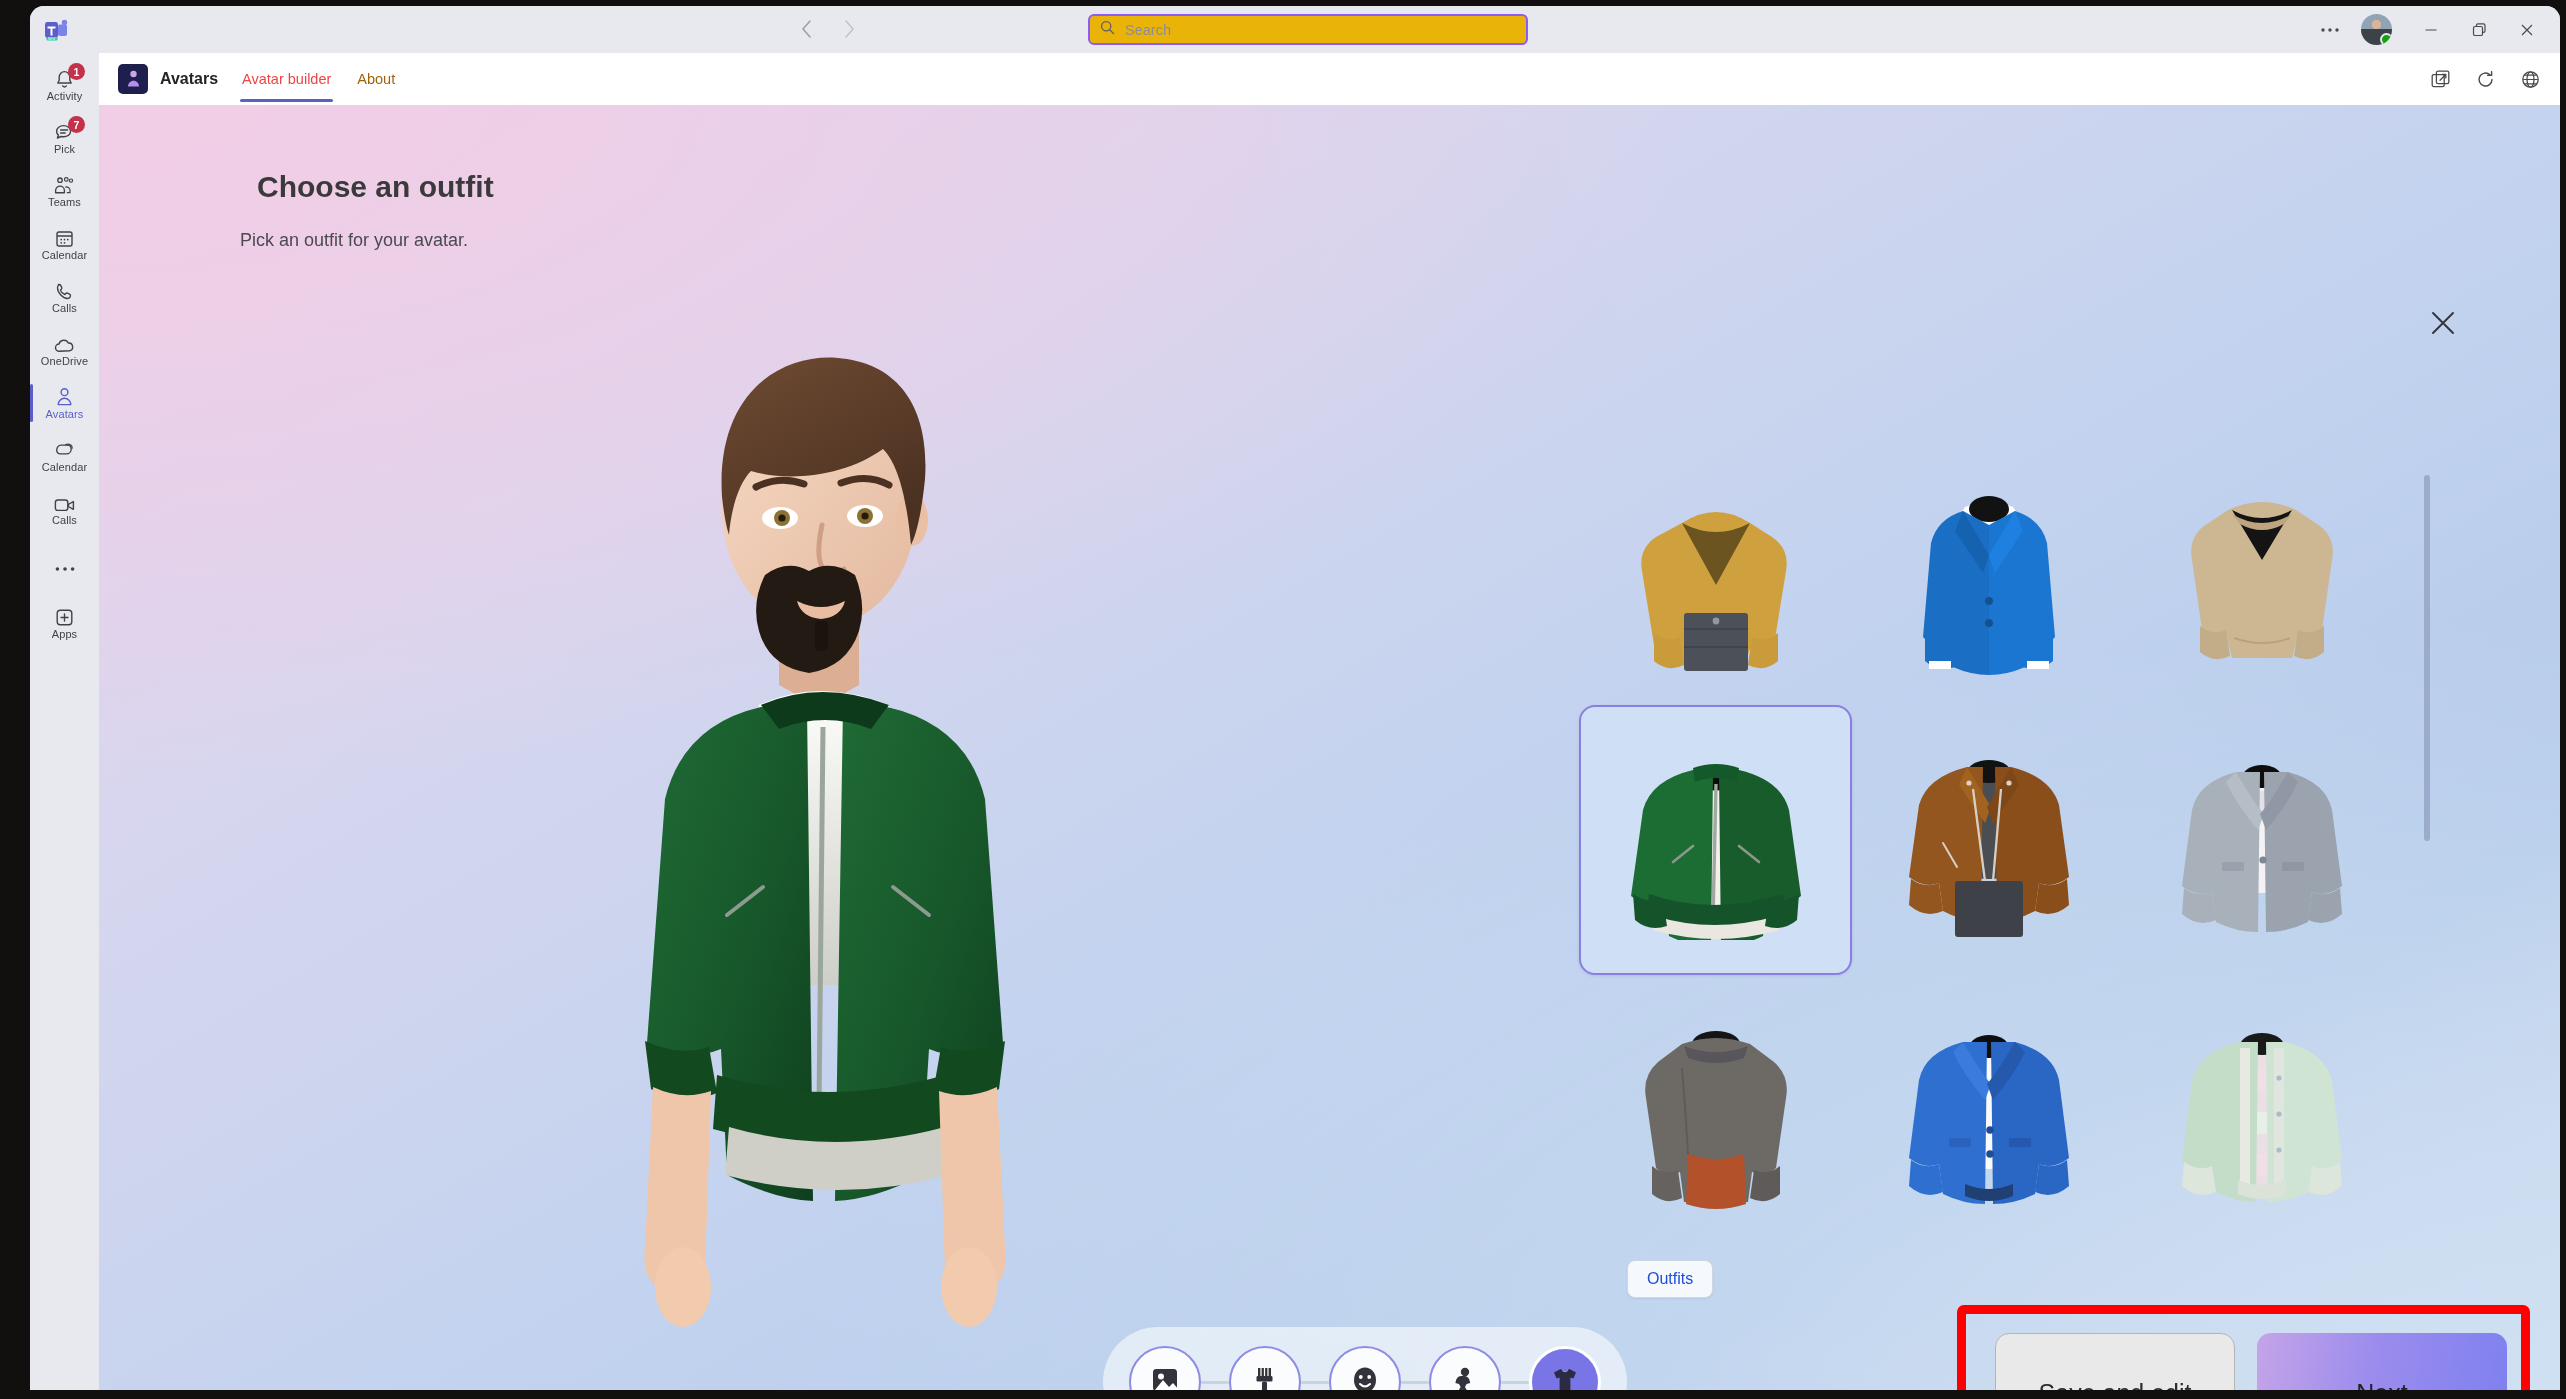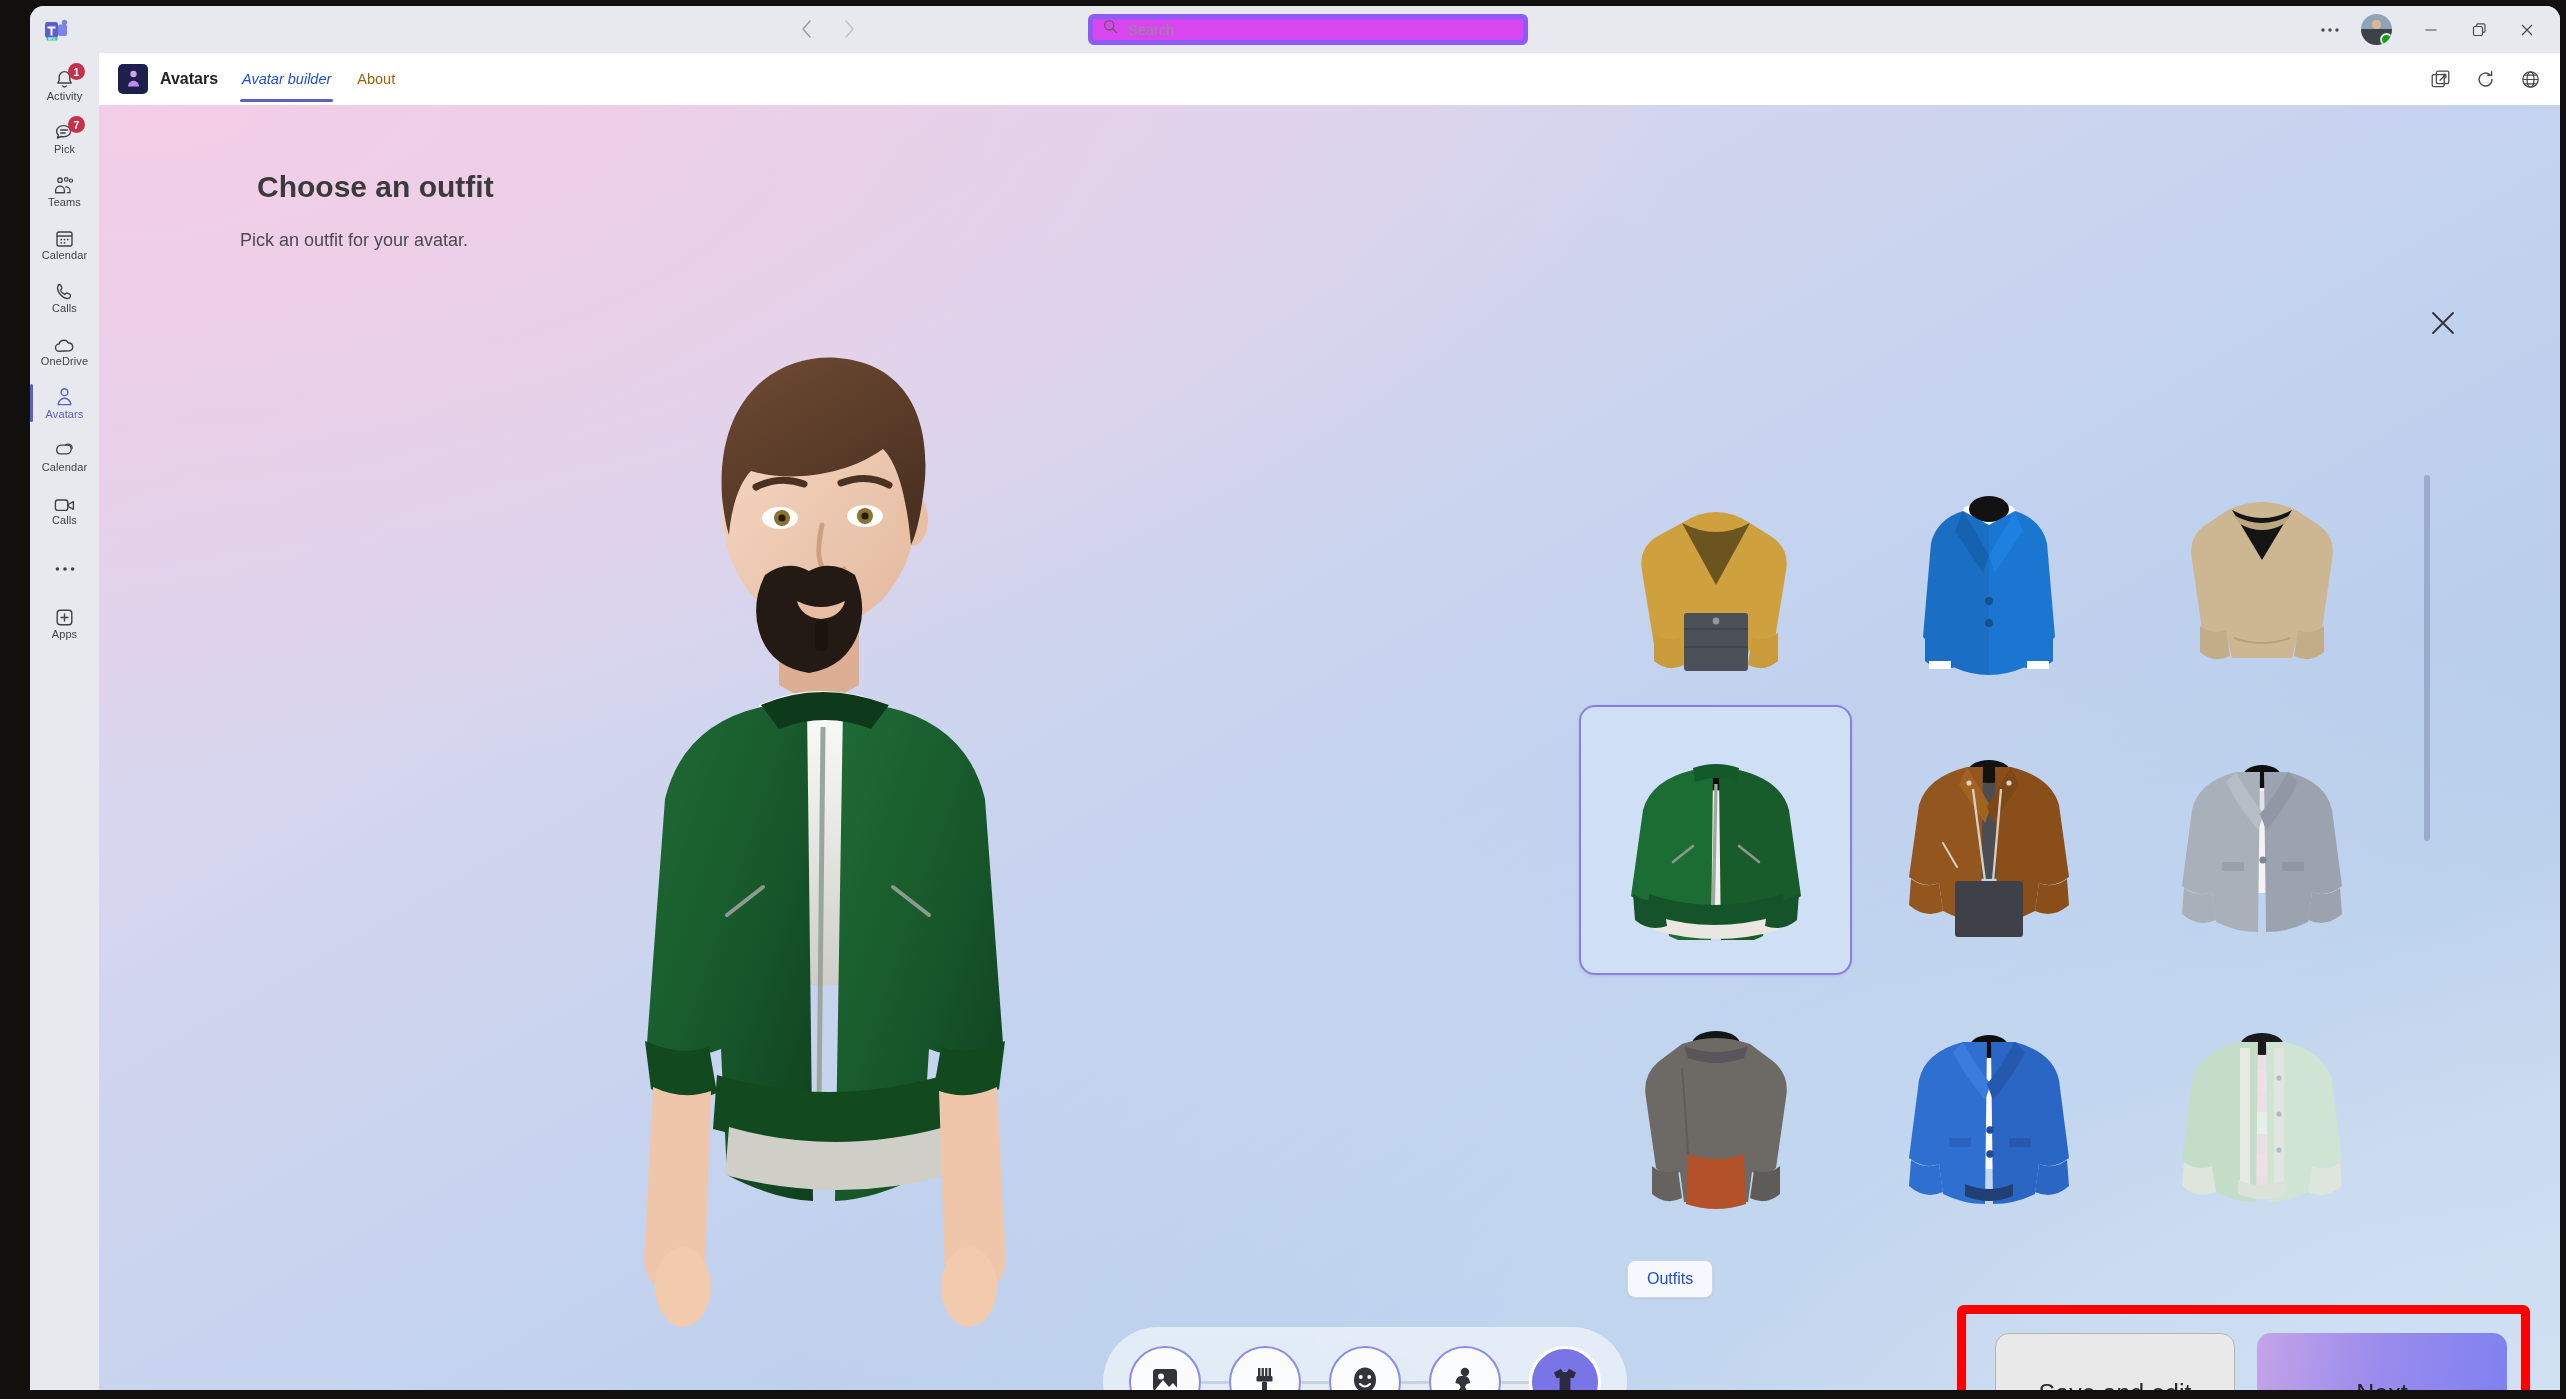--- a/index.html
+++ b/index.html
@@ -36,25 +36,25 @@
     width: 34px; height: 34px;
     display: flex; align-items: center; justify-content: center;
     color: #9aa0ac; font-size: 20px; cursor: pointer;
     border-radius: 5px;
   }
   #navgroup { position: absolute; left: 760px; top: 6px; display: flex; gap: 8px; }
 
   #searchbar {
     position: absolute; left: 1058px; top: 8px;
     width: 440px; height: 31px;
-    background: #d946ef;
+    background: #eab308;
     border-radius: 6px;
-    display: flex; 
+    display: flex; align-items: center;
     padding: 0 10px;
-    border: 5px solid #8b5cf6;
+    border: 2px solid #8b5cf6;
   }
   #searchbar input {
     border: none; outline: none; background: transparent;
     font-family: "Liberation Sans", sans-serif;
     font-size: 14.5px; color: #3b3a39;
     margin-left: 10px; width: 380px;
   }
   #searchbar input::placeholder { color: #8d8d93; }
 
   #winright {
@@ -125,21 +125,21 @@
   }
   #app-title {
     font-size: 16px; font-weight: bold; color: #242424;
     margin-left: 12px;
   }
   .apptab {
     position: relative;
     font-size: 14.5px; color: #a16207;
     margin-left: 22px; padding: 14px 2px 15px; cursor: pointer;
   }
-  .apptab.active { color: #1d4ed8; font-style: italic; }
+  .apptab.active { color: #ef4444; }
   .apptab.active::after {
     content: ""; position: absolute; left: 0; right: 0; bottom: 0;
     height: 3px; border-radius: 2px; background: #5b5fc7;
   }
   #appheader-right {
     margin-left: auto; margin-right: 20px;
     display: flex; align-items: center; gap: 26px;
   }
   .hicon { cursor: pointer; color: #4a4a4c; display: flex; }
 

